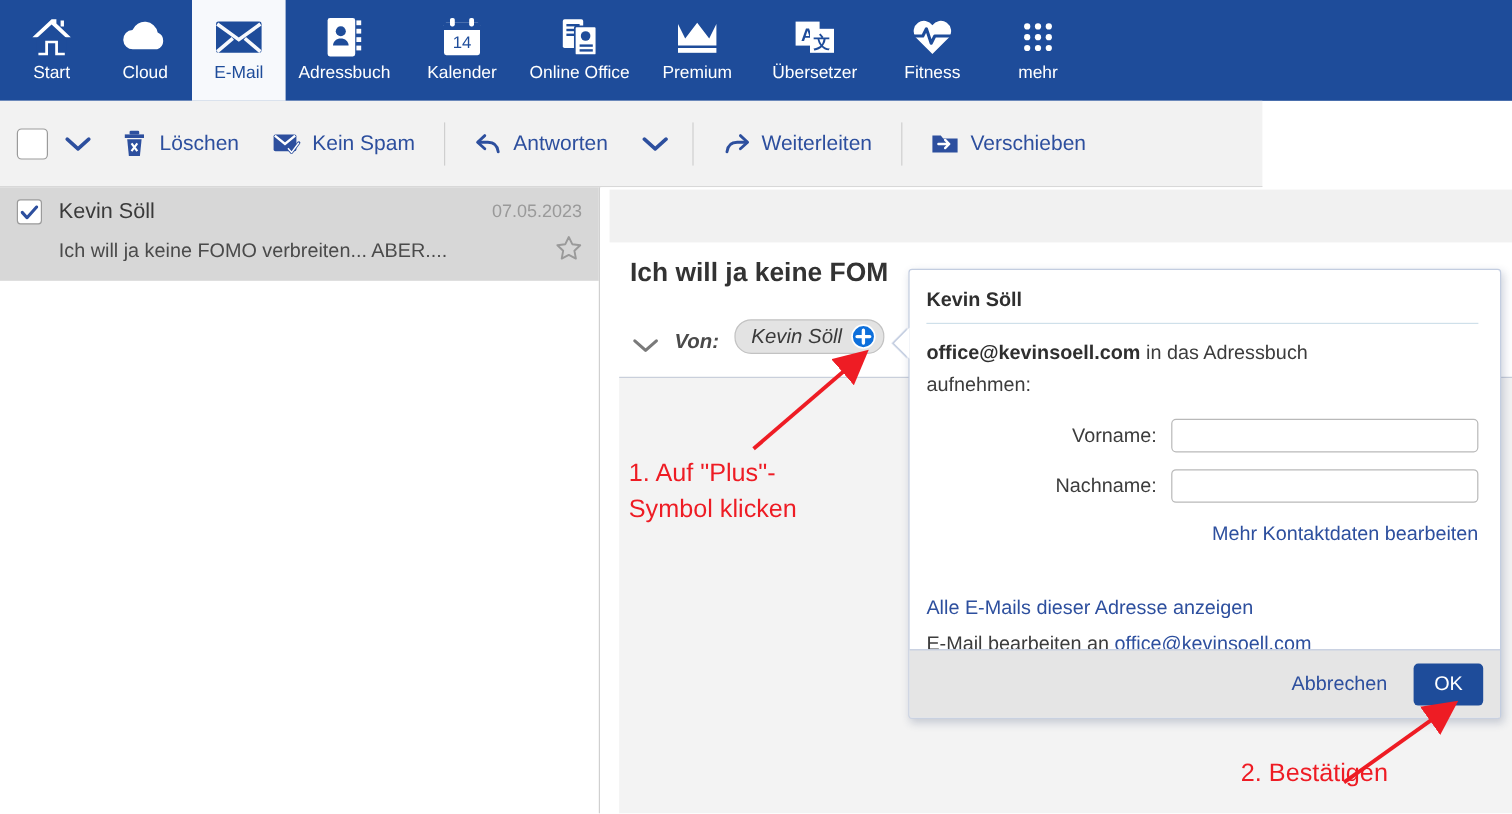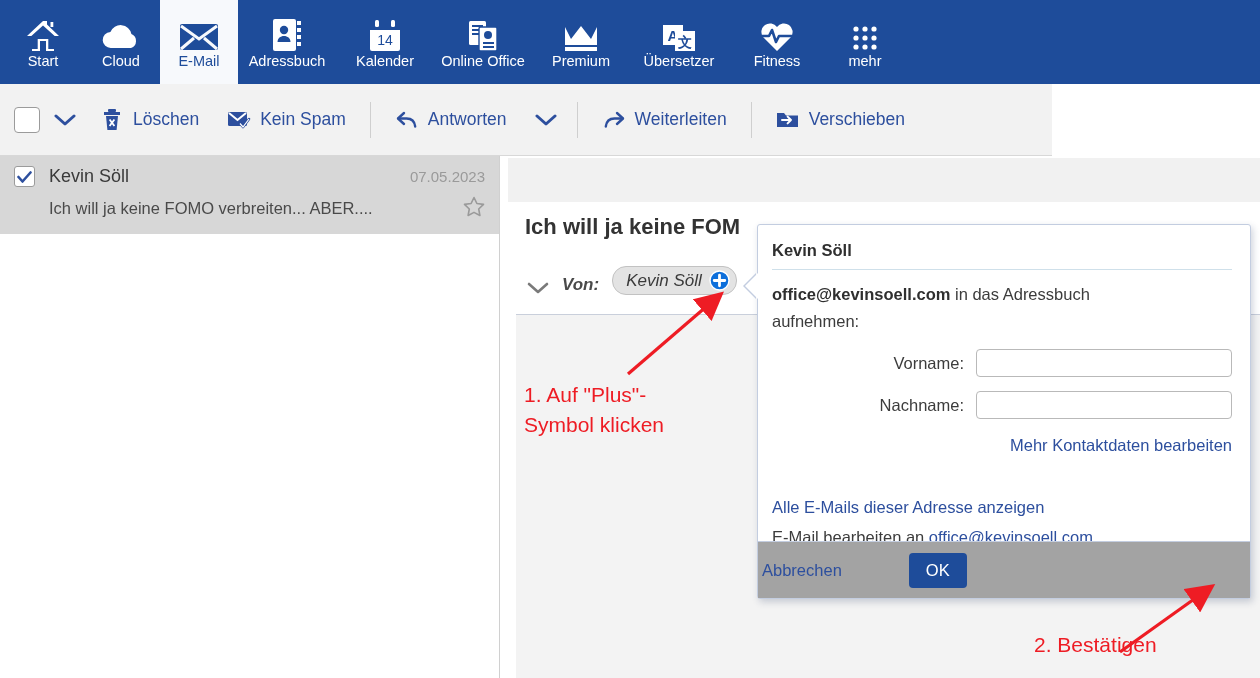--- a/index.html
+++ b/index.html
@@ -20,21 +20,21 @@
   }
   .nav-item {
     width: 78px;
     display: flex; flex-direction: column; align-items: center; justify-content: flex-start;
     padding-top: 9px;
     color: #ffffff;
     cursor: pointer;
   }
   .nav-item.wide { width: 98px; }
   .nav-item.active { background: #f7f9fc; color: #1e4c9a; }
-  .nav-ico { height: 44px; display: flex; align-items: flex-end; justify-content: center; }
+  .nav-ico { height: 44px; display: flex; align-items: center; justify-content: center; }
   .nav-ico svg { display: block; }
   .nav-label { font-size: 14.5px; line-height: 17px; white-space: nowrap; }
 
   
   .toolbar {
     position: absolute; left: 0; top: 84px; width: 1052px; height: 72px;
     background: #f2f2f2;
     border-bottom: 1px solid #d8d8d8;
     display: flex; align-items: center;
     padding-left: 14px;
@@ -134,30 +134,29 @@
   .more-link {
     text-align: right; margin-top: 17px; font-size: 16.5px; color: #2d4f9e; cursor: pointer;
   }
   .links { margin-top: 37px; }
   .link-line { font-size: 16.5px; color: #2d4f9e; line-height: 30px; cursor: pointer; }
   .link-line.mixed { color: #3c3c3c; cursor: default; }
   .link-line.mixed a { color: #2d4f9e; text-decoration: none; cursor: pointer; }
 
   .popup-footer {
     position: absolute; left: 0; bottom: 0; width: 100%; height: 57px;
-    background: #a3a3a3; border-top: 1px solid #c3cde0;
-    display: flex; align-items: center; justify-content: flex-start;
+    background: #e5e5e5; border-top: 1px solid #c3cde0;
+    display: flex; align-items: center; justify-content: flex-end;
     padding-right: 14px; gap: 18px;
   }
   .btn-cancel { font-size: 16.5px; color: #2d4f9e; cursor: pointer; padding: 6px 4px; }
   .btn-ok {
     background: #1e4c9a; color: #ffffff; font-size: 16.5px;
     border: none; border-radius: 4px; padding: 8px 17px; cursor: pointer;
     font-family: "Liberation Sans", sans-serif;
-    margin-left: 45px;
   }
 
   
   .anno {
     position: absolute; color: #ee1c24; font-size: 21px; line-height: 30px;
     white-space: pre-line; z-index: 30;
   }
   .anno-1 { left: 524px; top: 380px; }
   .anno-2 { left: 1034px; top: 630px; }
   .anno-svg { position: absolute; left: 0; top: 0; width: 1260px; height: 678px;

